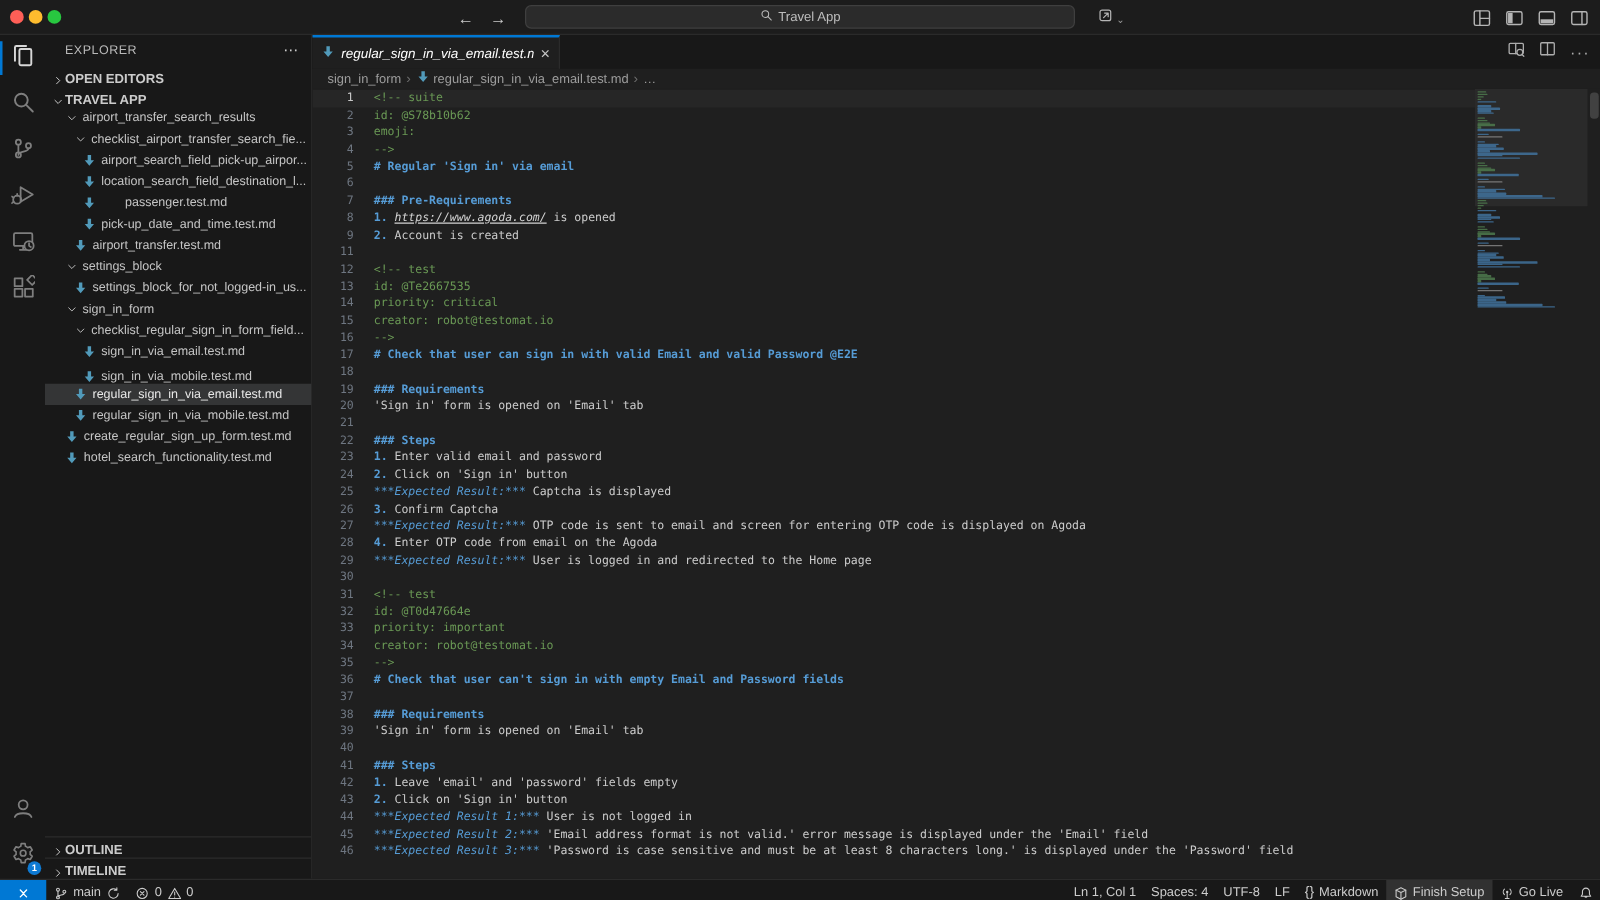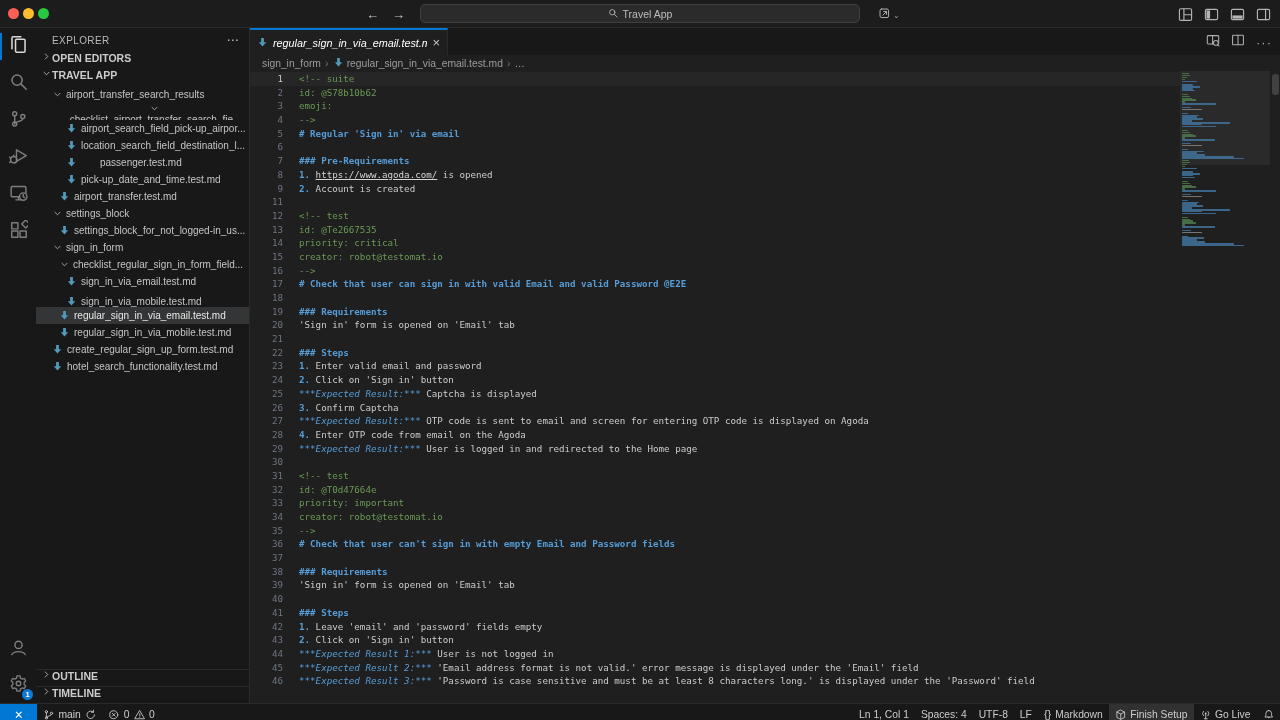--- a/index.html
+++ b/index.html
@@ -30,21 +30,21 @@
 .ai.active::before{content:"";position:absolute;left:0;top:5px;bottom:5px;width:2px;background:#0078d4;}
 .ai svg{width:19px;height:19px;}
 .ai-spacer{flex:1;}
 .badge{position:absolute;right:3px;bottom:3px;min-width:11px;height:11px;border-radius:6px;background:#0e7ad3;
   color:#fff;font-size:7.5px;line-height:11px;text-align:center;font-weight:bold;}
 
 
 .sidebar{width:214px;flex:0 0 214px;background:#181818;border-right:1px solid #2b2b2b;display:flex;flex-direction:column;min-height:0;font-size:10.5px;}
 .sb-header{height:24px;flex:0 0 24px;display:flex;align-items:center;padding:0 10px 0 16px;color:#b8b8b8;font-size:10px;letter-spacing:.4px;}
 .sb-header .more{margin-left:auto;color:#cccccc;font-size:12px;cursor:pointer;}
-.crow{height:17px;flex:0 0 17px;display:flex;align-items:flex-start;font-weight:bold;color:#cccccc;padding-left:4px;cursor:pointer;white-space:nowrap;overflow:hidden;}
+.crow{height:17px;flex:0 0 17px;display:flex;align-items:flex-end;font-weight:bold;color:#cccccc;padding-left:4px;cursor:pointer;white-space:nowrap;overflow:hidden;}
 .crow .tw{width:12px;display:flex;justify-content:center;color:#cccccc;}
 .tree{flex:0 0 auto;}
 .trow{height:17px;display:flex;align-items:center;color:#c5c5c5;font-size:10px;cursor:pointer;white-space:nowrap;overflow:hidden;}
 .trow.selected{background:#343536;color:#e8e8e8;}
 .trow .tw{width:11px;flex:0 0 11px;display:flex;justify-content:center;align-items:center;color:#c0c0c0;}
 .trow .fic{width:11px;flex:0 0 11px;display:flex;justify-content:center;align-items:center;margin-right:1px;}
 .trow .lbl{margin-left:3px;}
 .sb-bottom{margin-top:auto;}
 .sb-bottom .crow{border-top:1px solid #2b2b2b;height:17px;}
 
@@ -65,21 +65,21 @@
   font-family:"DejaVu Sans Mono","Liberation Mono",monospace;font-size:9.2px;line-height:13.7px;}
 .cl{display:flex;height:13.7px;white-space:pre;}
 .cl .ln{width:33px;flex:0 0 33px;text-align:right;color:#6e7681;user-select:none;}
 .cl .lc{padding-left:16px;}
 .cl.cur{background:rgba(255,255,255,.035);}
 .cl.cur .ln{color:#c8c8c8;}
 .s-cm{color:#6a9955;}
 .s-h{color:#569cd6;font-weight:bold;}
 .s-n{color:#569cd6;font-weight:bold;}
 .s-t{color:#cccccc;}
-.s-u{color:#d4d4d4;text-decoration:underline;}
+.s-u{color:#d4d4d4;text-decoration:underline;font-style:italic;}
 .s-e{color:#569cd6;font-style:italic;}
 
 .minimap{position:absolute;top:0;right:10px;width:90px;bottom:0;padding-top:2px;}
 .mm-line{margin:0 0 0.5px 2px;border-radius:0.5px;}
 .mm-slider{position:absolute;left:0;right:0;top:0;height:94px;background:rgba(255,255,255,.05);}
 .vscroll{position:absolute;top:0;right:0;width:10px;bottom:0;}
 .vthumb{position:absolute;right:1.5px;top:3px;width:7px;height:21px;background:rgba(121,121,121,.38);border-radius:3px;}
 
 
 .statusbar{height:17px;flex:0 0 17px;background:#181818;border-top:1px solid #2b2b2b;display:flex;align-items:center;font-size:10.3px;color:#cccccc;}
@@ -232,21 +232,21 @@
       </div>
       <div class="tree" id="tree">
           <div class="trow" style="padding-left: 16px;">
             <span class="tw">
               <svg width="9" height="9" viewBox="0 0 16 16" fill="none" stroke="currentColor" stroke-width="1.4" stroke-linecap="round" stroke-linejoin="round">
                 <path d="M3.5 5.8L8 10.3l4.5-4.5"></path>
               </svg>
             </span>
             <span class="lbl">airport_transfer_search_results</span>
           </div>
-          <div class="trow" style="padding-left: 23px; flex-direction: column;">
+          <div class="trow" style="padding-left: 23px;">
             <span class="tw">
               <svg width="9" height="9" viewBox="0 0 16 16" fill="none" stroke="currentColor" stroke-width="1.4" stroke-linecap="round" stroke-linejoin="round">
                 <path d="M3.5 5.8L8 10.3l4.5-4.5"></path>
               </svg>
             </span>
             <span class="lbl">checklist_airport_transfer_search_fie...</span>
           </div>
           <div class="trow" style="padding-left: 30px;">
             <span class="fic">
               <svg width="11" height="11" viewBox="0 0 16 16">

